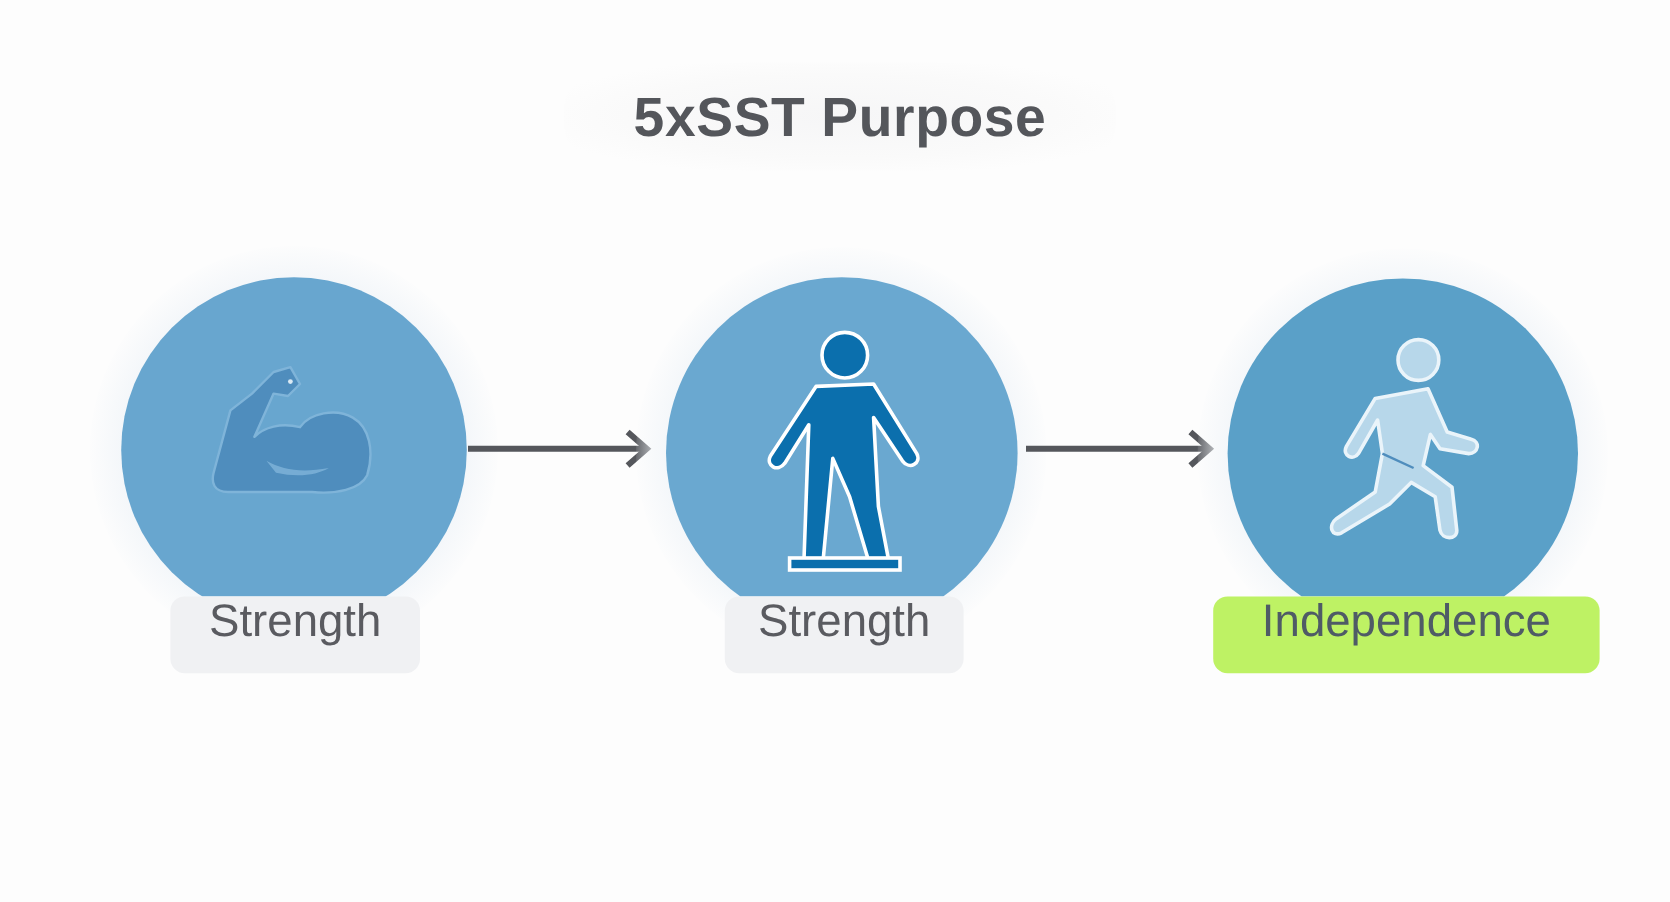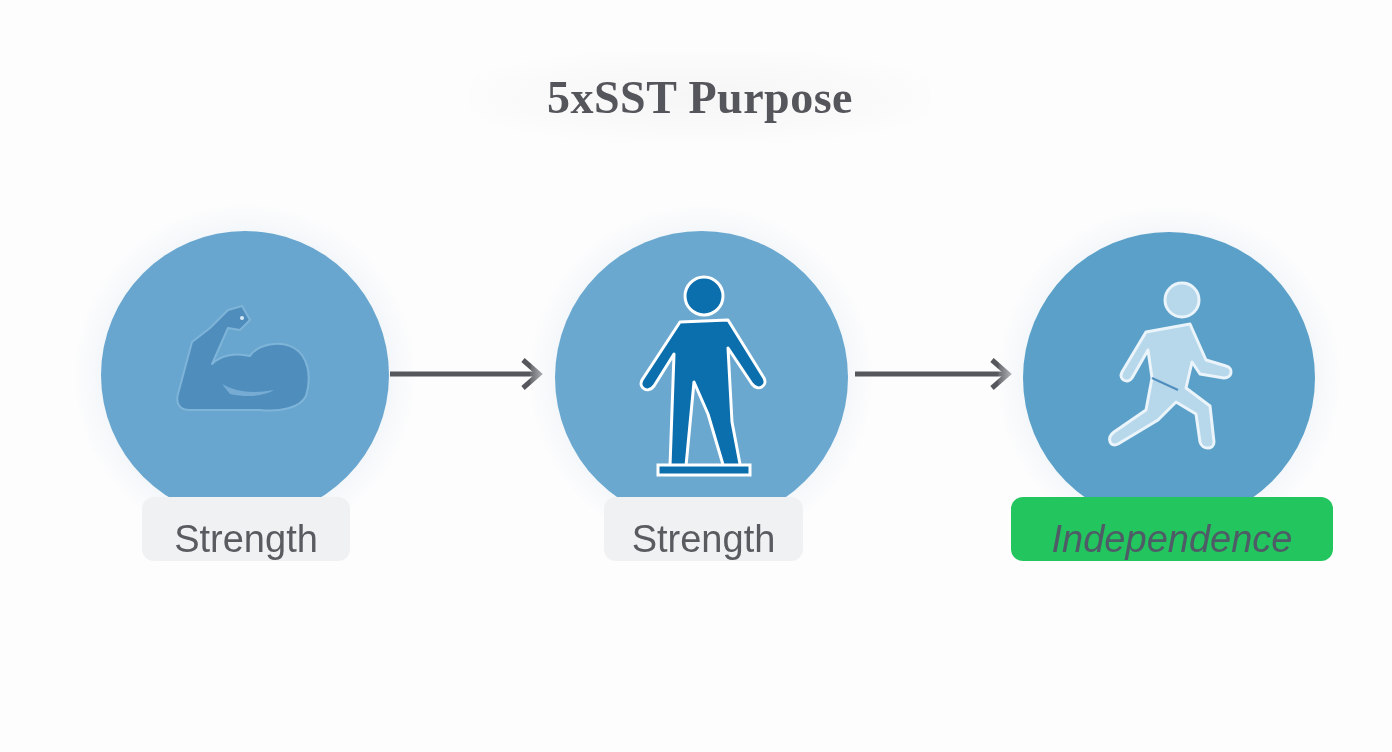--- a/index.html
+++ b/index.html
@@ -6,40 +6,40 @@
   body {
     width: 1392px; height: 752px; overflow: hidden;
     background: #fdfdfd;
     font-family: "Liberation Sans", "DejaVu Sans", sans-serif;
     position: relative;
   }
   .title-wrap {
     position: absolute; left: 470px; top: 52px; width: 460px; height: 90px;
     border-radius: 40px;
     background: radial-gradient(ellipse at center, #f6f6f7 0%, #fafafa 55%, rgba(253,253,253,0) 80%);
-    display: flex; align-items: center; justify-content: center; font-family: Liberation Serif, serif;
+    display: flex; align-items: center; justify-content: center;
   }
   .title {
     font-size: 46px; font-weight: bold; color: #54565b; letter-spacing: 0.5px;
     margin: 0;
   }
   .halo {
     position: absolute; border-radius: 50%;
     background: radial-gradient(circle, rgba(244,247,250,1) 60%, rgba(253,253,253,0) 72%);
   }
   .circle {
     position: absolute; border-radius: 50%; overflow: hidden;
   }
   .circle .flat {
     position: absolute; left: 0; right: 0; height: 40px; background: #fdfdfd;
   }
   .icon-svg { position: absolute; }
   .label {
     position: absolute; height: 64px; border-radius: 12px;
-    display: flex; align-items: flex-end; justify-content: center;
+    display: flex; align-items: flex-start; justify-content: center;
     font-size: 38px; color: #5a5b60;
   }
   .arrow { position: absolute; }
 </style>
 </head>
 <body>
 
 <div class="title-wrap">
   <h1 class="title">5xSST Purpose</h1>
 </div>
@@ -87,16 +87,16 @@
 <div>
   <div class="halo" style="left:998px; top:207px; width:342px; height:342px;"></div>
   <div class="circle" style="left:1023px; top:232px; width:292px; height:292px; background:#5aa0c8;">
     <div class="flat" style="top:265px;"></div>
   </div>
   <svg class="icon-svg" style="left:1106px; top:278px;" width="128" height="176" viewBox="0 0 128 176">
     <circle cx="76" cy="22" r="17" fill="#b7d7ea" stroke="#eaf4fa" stroke-width="3"></circle>
     <path d="M40 54 L84 46 L100 82 L120 88 C128 90 126 100 118 100 L94 96 L86 84 L80 110 L104 128 L108 164 C108 172 96 172 94 164 L90 136 L70 124 L52 142 L12 166 C4 170 0 160 8 154 L40 132 L46 100 L42 72 L26 100 C22 106 12 102 16 94 Z" fill="#b7d7ea" stroke="#eaf4fa" stroke-width="3" stroke-linejoin="round"></path>
     <line x1="46" y1="100" x2="72" y2="112" stroke="#4f8dbd" stroke-width="2"></line>
   </svg>
-  <div class="label" style="left:1011px; top:497px; width:322px; background:#22c55e; color:#4f5b66;font-style:italic;">
+  <div class="label" style="left:1011px; top:497px; width:322px; background:#bef264; color:#4f5b66;">
     <span>Independence</span>
   </div>
 </div>
 
 </body></html>

